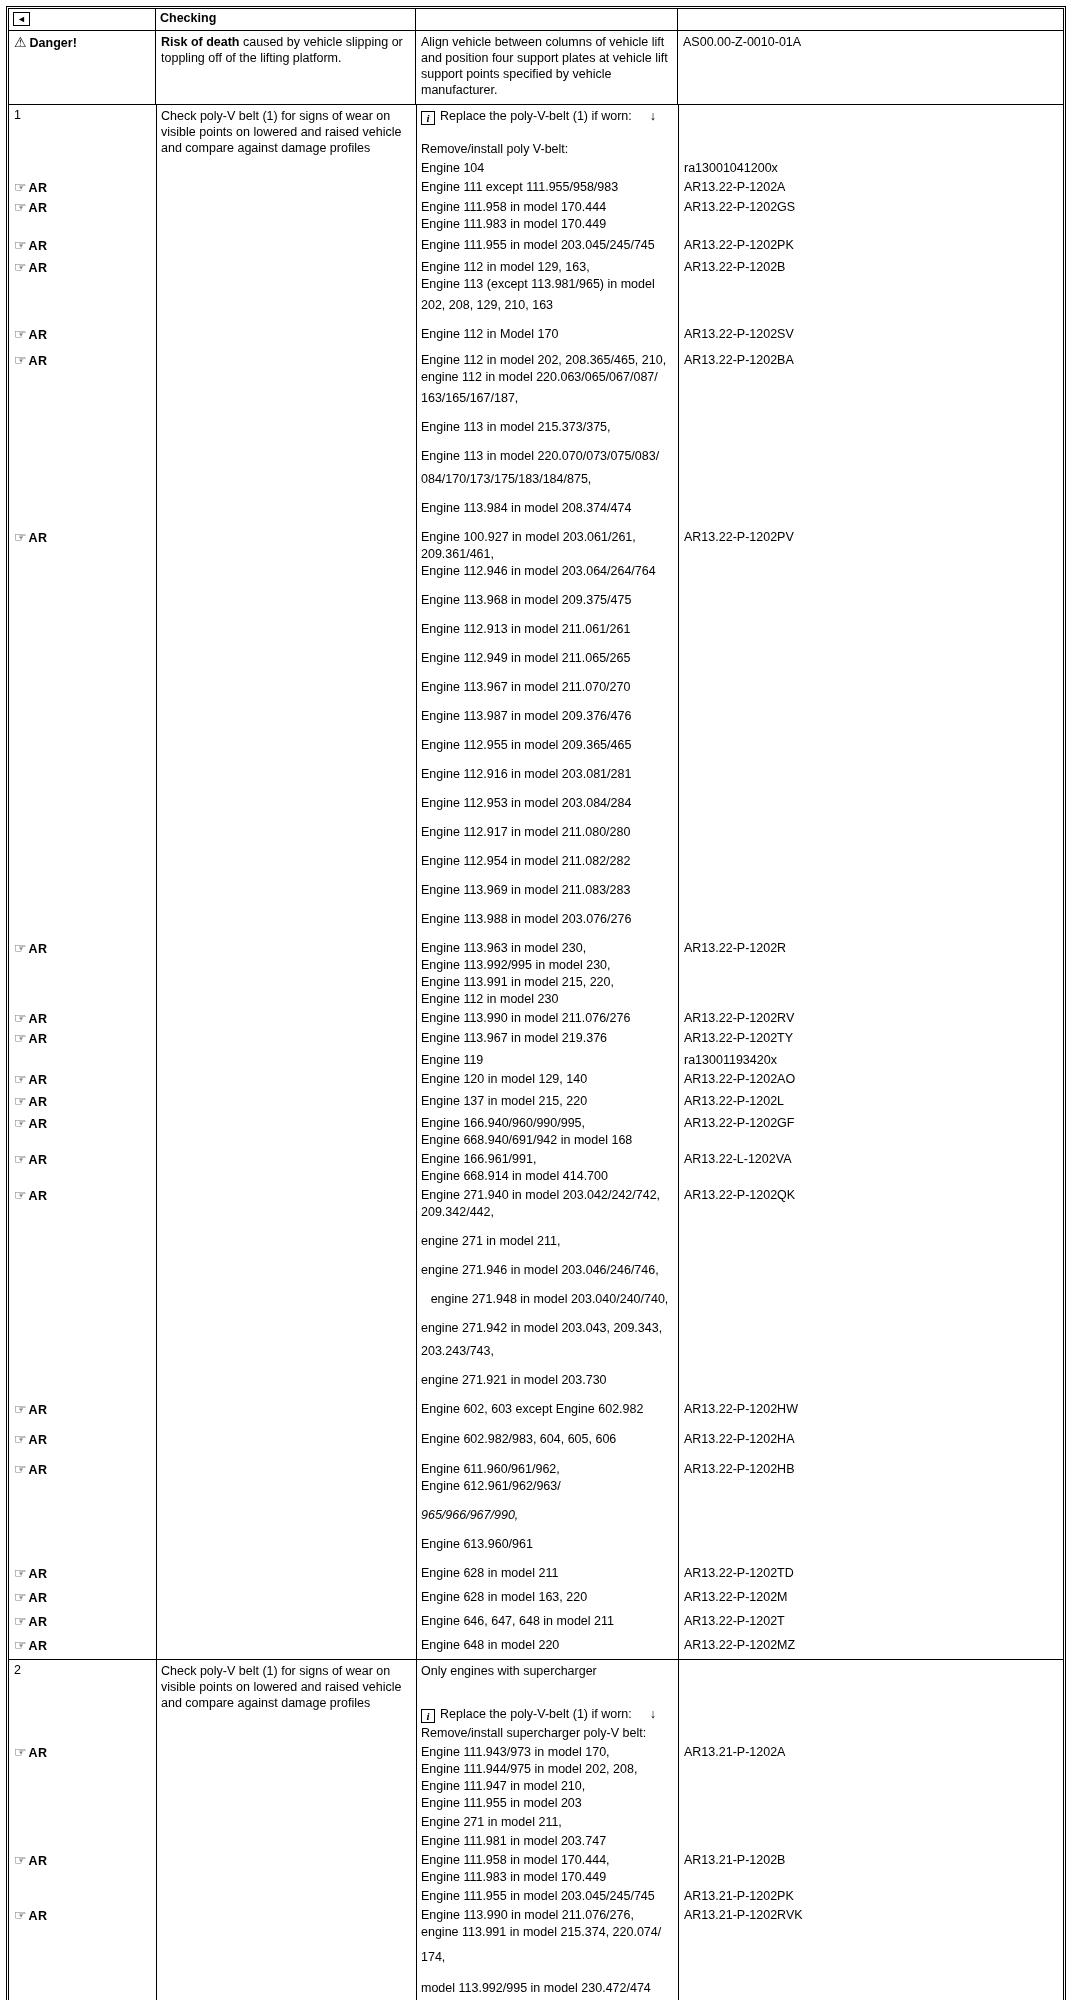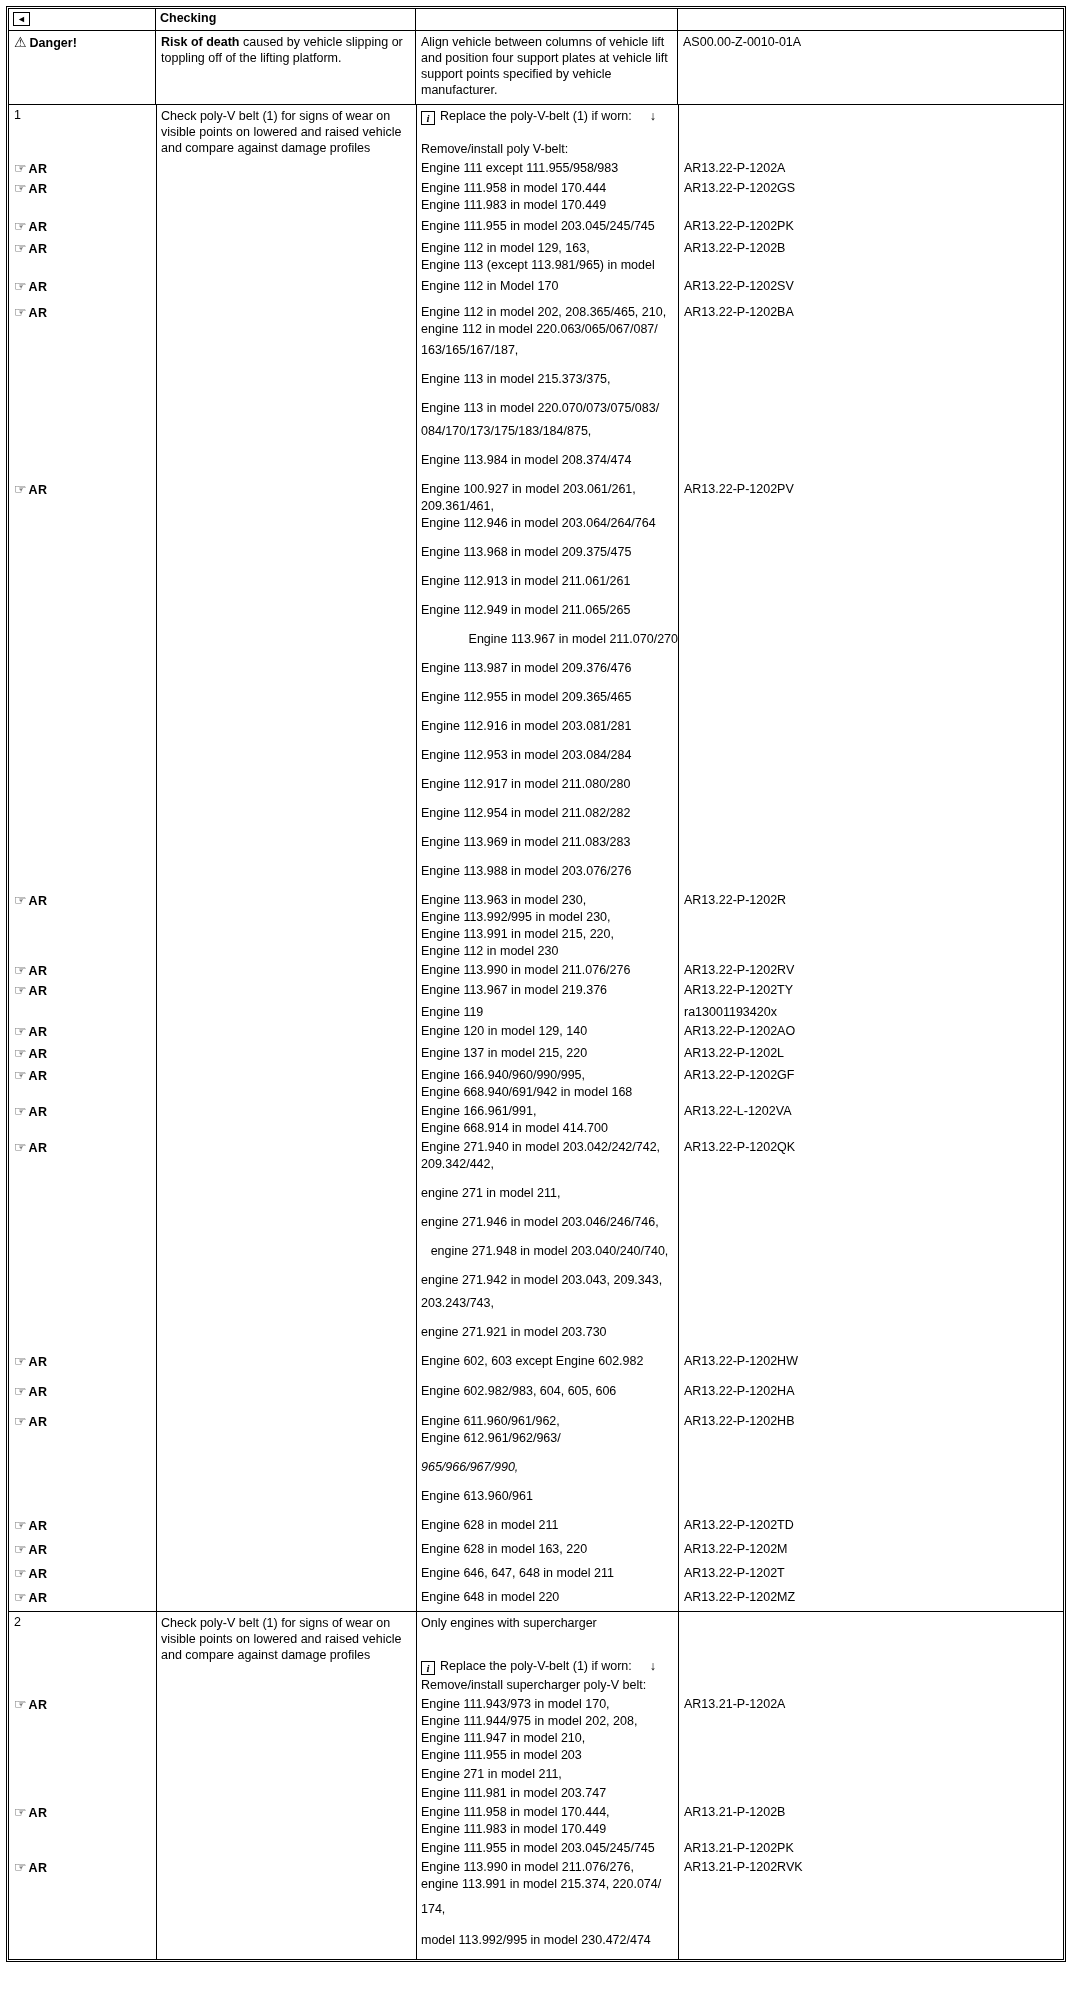--- a/index.html
+++ b/index.html
@@ -117,20 +117,30 @@
             </div>
             <div class="grow" style="padding-bottom: 2px;">
               <div class="gc1"></div>
               <div class="gc2"></div>
               <div class="gc3">
                 <div class="line">Remove/install poly V-belt:</div>
               </div>
               <div class="gc4"></div>
             </div>
             <div class="grow" style="padding-bottom: 2px;">
+              <div class="gc1"></div>
+              <div class="gc2"></div>
+              <div class="gc3">
+                <div class="line">Engine 104</div>
+              </div>
+              <div class="gc4">
+                <div class="doc-code">ra13001041200x</div>
+              </div>
+            </div>
+            <div class="grow" style="padding-bottom: 2px;">
               <div class="gc1"><span class="marker"><span class="hand">☞</span><span class="arlbl">AR</span></span></div>
               <div class="gc2"></div>
               <div class="gc3">
                 <div class="line">Engine 111 except 111.955/958/983</div>
               </div>
               <div class="gc4">
                 <div class="doc-code">AR13.22-P-1202A</div>
               </div>
             </div>
             <div class="grow" style="padding-bottom: 4px;">
@@ -157,20 +167,28 @@
             <div class="grow" style="padding-bottom: 4px;">
               <div class="gc1"><span class="marker"><span class="hand">☞</span><span class="arlbl">AR</span></span></div>
               <div class="gc2"></div>
               <div class="gc3">
                 <div class="line">Engine 112 in model 129, 163,</div>
                 <div class="line">Engine 113 (except 113.981/965) in model</div>
               </div>
               <div class="gc4">
                 <div class="doc-code">AR13.22-P-1202B</div>
               </div>
+            </div>
+            <div class="grow" style="padding-bottom: 12px;">
+              <div class="gc1"></div>
+              <div class="gc2"></div>
+              <div class="gc3">
+                <div class="line">202, 208, 129, 210, 163</div>
+              </div>
+              <div class="gc4"></div>
             </div>
             <div class="grow" style="padding-bottom: 8px;">
               <div class="gc1"><span class="marker"><span class="hand">☞</span><span class="arlbl">AR</span></span></div>
               <div class="gc2"></div>
               <div class="gc3">
                 <div class="line">Engine 112 in Model 170</div>
               </div>
               <div class="gc4">
                 <div class="doc-code">AR13.22-P-1202SV</div>
               </div>
@@ -255,21 +273,21 @@
               <div class="gc4"></div>
             </div>
             <div class="grow" style="padding-bottom: 12px;">
               <div class="gc1"></div>
               <div class="gc2"></div>
               <div class="gc3">
                 <div class="line">Engine 112.949 in model 211.065/265</div>
               </div>
               <div class="gc4"></div>
             </div>
-            <div class="grow" style="padding-bottom: 12px; text-align: right;">
+            <div class="grow" style="padding-bottom: 12px;">
               <div class="gc1"></div>
               <div class="gc2"></div>
               <div class="gc3">
                 <div class="line">Engine 113.967 in model 211.070/270</div>
               </div>
               <div class="gc4"></div>
             </div>
             <div class="grow" style="padding-bottom: 12px;">
               <div class="gc1"></div>
               <div class="gc2"></div>

